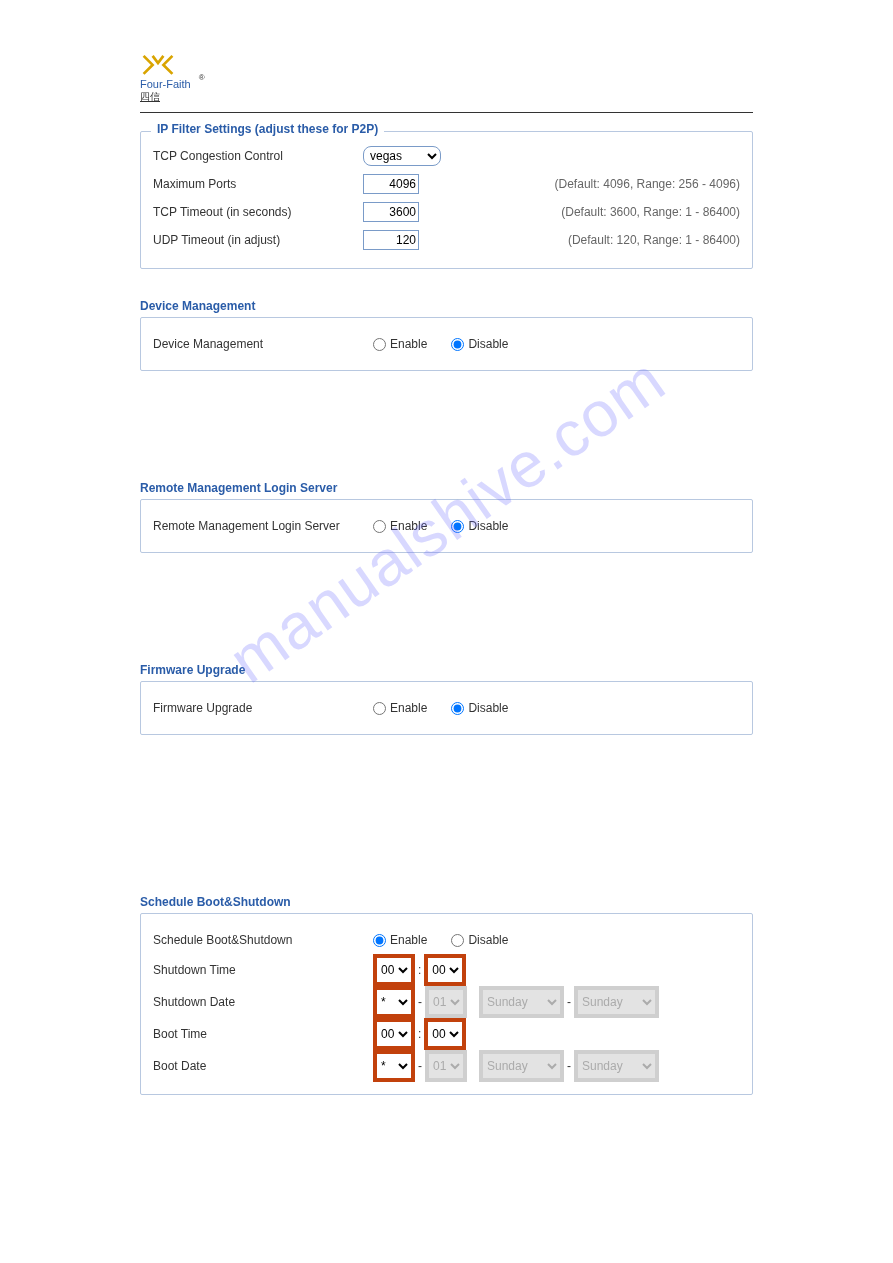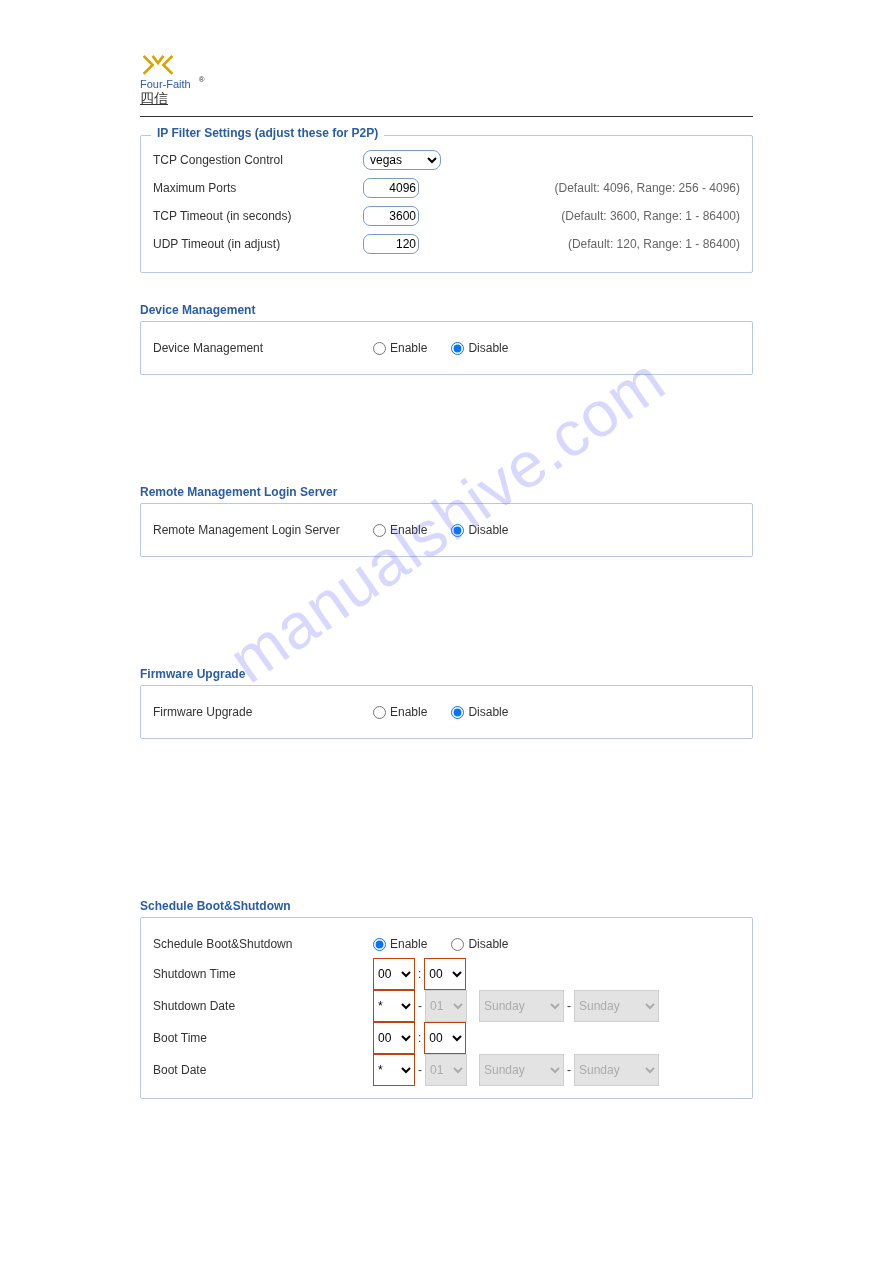--- a/index.html
+++ b/index.html
@@ -9,21 +9,21 @@
   color: #333;
   background: #fff;
   width: 893px;
   position: relative;
 }
 .page { padding: 50px 140px 40px 140px; }
 .header-logo { display: flex; align-items: center; gap: 8px; margin-bottom: 8px; }
 .logo-icon { width: 36px; height: 28px; position: relative; }
 .logo-icon svg { width: 100%; height: 100%; }
 .logo-text { color: #2a5ca8; font-size: 11px; font-weight: normal; }
-.logo-sub { font-size: 14px; color: #333; text-decoration: underline; }
+.logo-sub { font-size: 10px; color: #333; text-decoration: underline; }
 .reg-mark { font-size: 8px; vertical-align: top; color: #333; }
 .header-rule { border-top: 1px solid #333; margin-bottom: 18px; }
 
 .fieldset {
   border: 1px solid #b8c8e0;
   border-radius: 2px;
   padding: 10px 12px 14px 12px;
   margin-bottom: 30px;
   position: relative;
 }
@@ -53,22 +53,22 @@
 .row .label { width: 210px; color: #333; }
 .row .control { width: 180px; }
 .row .hint { color: #666; margin-left: auto; }
 select.small, input.small {
   border: 1px solid #7a9bc8;
   font-size: 12px;
   padding: 1px 2px;
   height: 20px;
 }
 select.small { width: 78px; background: #fff; border-radius: 8px; }
-input.small { width: 56px; text-align: right; background: #fff; border-radius: 7px; }
-select.tiny { width: 42px; border:1px solid #c2410c; font-size:12px; height:32px; background:#fff; }
+input.small { width: 56px; text-align: right; background: #fff; }
+select.tiny { width: 42px; border:4px solid #c2410c; font-size:12px; height:32px; background:#fff; }
 select.wide { width: 85px; }
 select.disabled { background: #d8d8d8; color: #888; border-color:#bbb; }
 .radio-group { display: flex; align-items: center; gap: 24px; }
 .radio-item { display: flex; align-items: center; gap: 4px; }
 input[type=radio] { width: 13px; height: 13px; }
 .box {
   border: 1px solid #b8c8e0;
   border-radius: 2px;
   padding: 12px 12px;
   margin-bottom: 30px;

